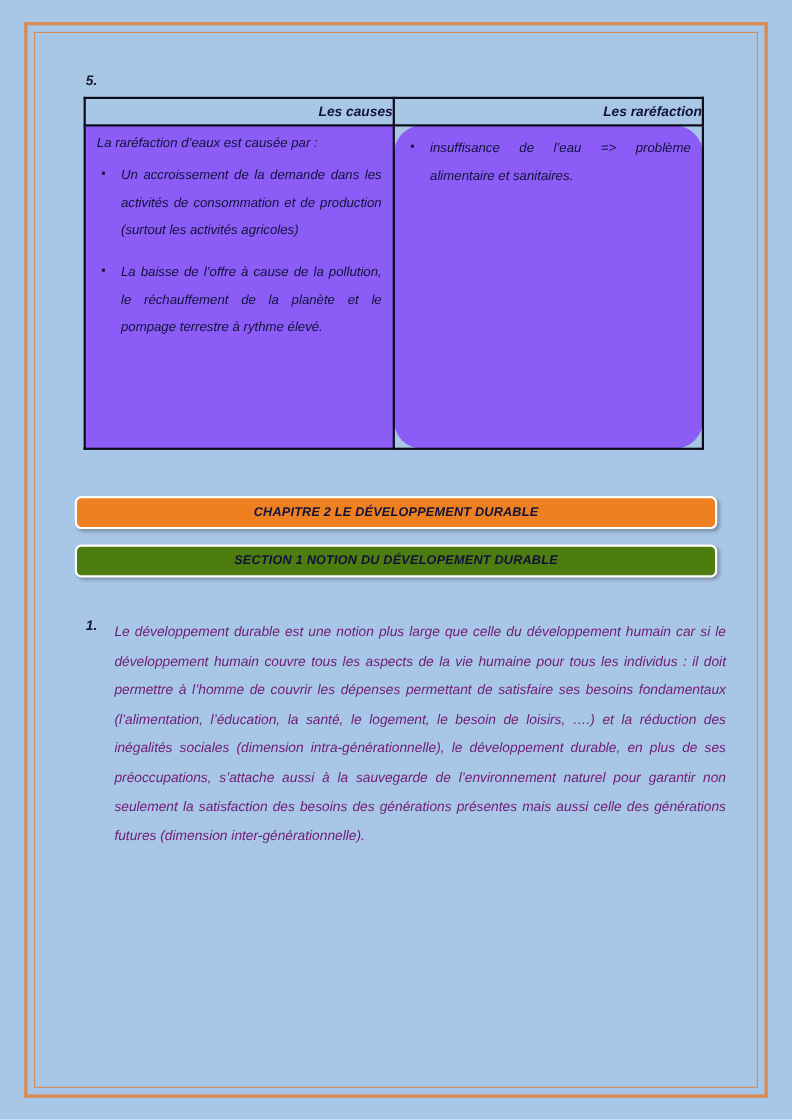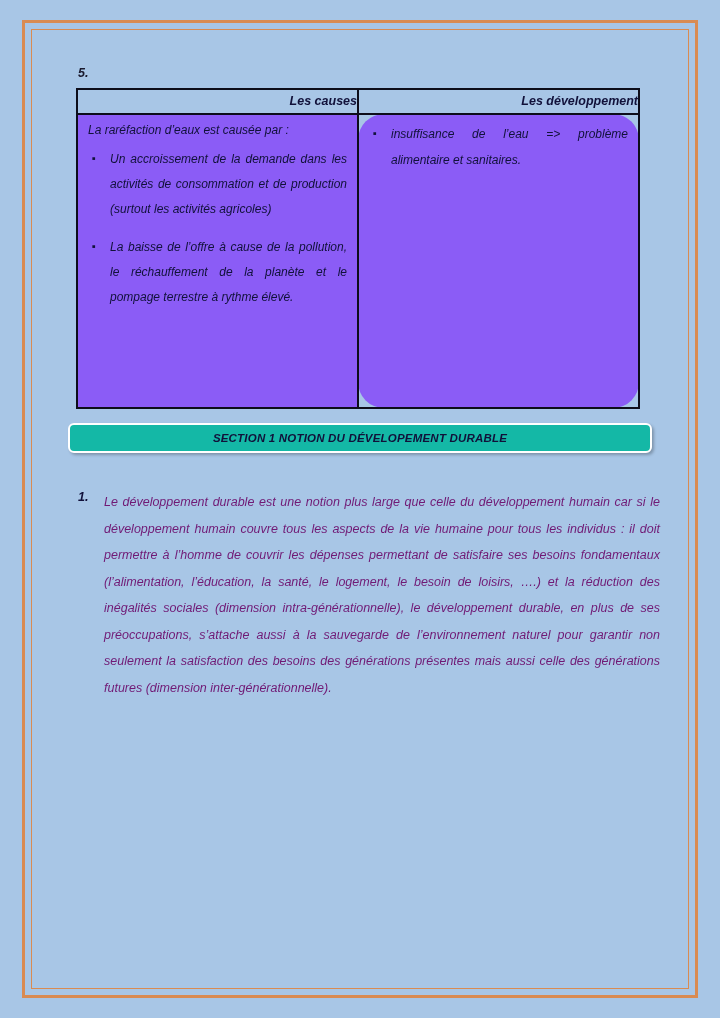--- a/index.html
+++ b/index.html
@@ -132,21 +132,21 @@
     box-shadow: 2px 2px 3px rgba(0,0,0,0.25);
   }
   .banner span {
     font-size: 11.5px;
     font-weight: bold;
     font-style: italic;
     color: #11113a;
     letter-spacing: 0.2px;
   }
   .banner.orange { background: #ef8022; margin-top: 42px; }
-  .banner.green  { background: #14b8a6; margin-top: 14px; }
+  .banner.green  { background: #4d7c0f; margin-top: 14px; }
 
   
   .para-wrap {
     display: flex;
     margin-top: 36px;
     margin-left: 22px;
     width: 582px;
   }
   .para-num {
     font-size: 12.5px;
@@ -175,41 +175,44 @@
   <div class="frame-inner"></div>
 
   <div class="content">
 
     <div class="item-number">5.</div>
 
     <table class="causes">
       <thead>
         <tr>
           <th>Les causes</th>
-          <th>Les développement</th>
+          <th>Les raréfaction</th>
         </tr>
       </thead>
       <tbody>
         <tr>
           <td>
             <div class="cell-lead">La raréfaction d’eaux est causée par :</div>
             <ul class="bullets">
               <li>Un accroissement de la demande dans les activités de consommation et de production (surtout les activités agricoles)</li>
               <li>La baisse de l’offre à cause de la pollution, le réchauffement de la planète et le pompage terrestre à rythme élevé.</li>
             </ul>
           </td>
           <td class="conseq">
             <ul class="bullets">
               <li>insuffisance de l’eau =&gt; problème alimentaire et sanitaires.</li>
             </ul>
           </td>
         </tr>
       </tbody>
     </table>
 
+    <div class="banner orange">
+      <span>CHAPITRE 2 LE DÉVELOPPEMENT DURABLE</span>
+    </div>
 
     <div class="banner green">
       <span>SECTION 1 NOTION DU DÉVELOPEMENT DURABLE</span>
     </div>
 
     <div class="para-wrap">
       <div class="para-num">1.</div>
       <div class="para-body">Le développement durable est une notion plus large que celle du développement humain car si le développement humain couvre tous les aspects de la vie humaine pour tous les individus : il doit permettre à l’homme de couvrir les dépenses permettant de satisfaire ses besoins fondamentaux (l’alimentation, l’éducation, la santé, le logement, le besoin de loisirs, ….) et la  réduction des inégalités sociales (dimension intra-générationnelle), le développement durable, en plus de ses préoccupations, s’attache aussi à la sauvegarde de l’environnement naturel pour garantir non seulement la satisfaction des besoins des générations présentes mais aussi celle des générations futures (dimension inter-générationnelle).</div>
     </div>
 

